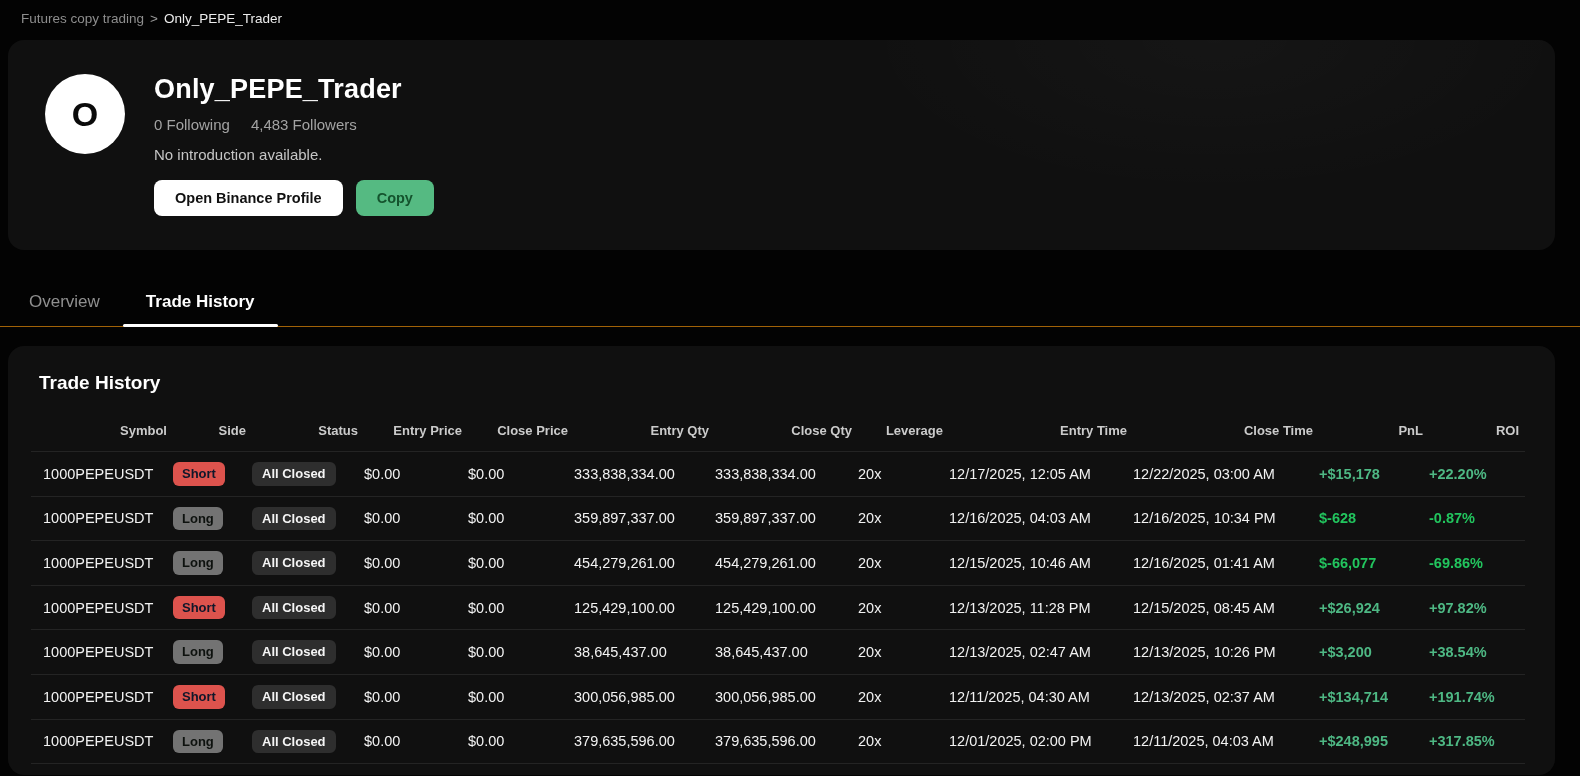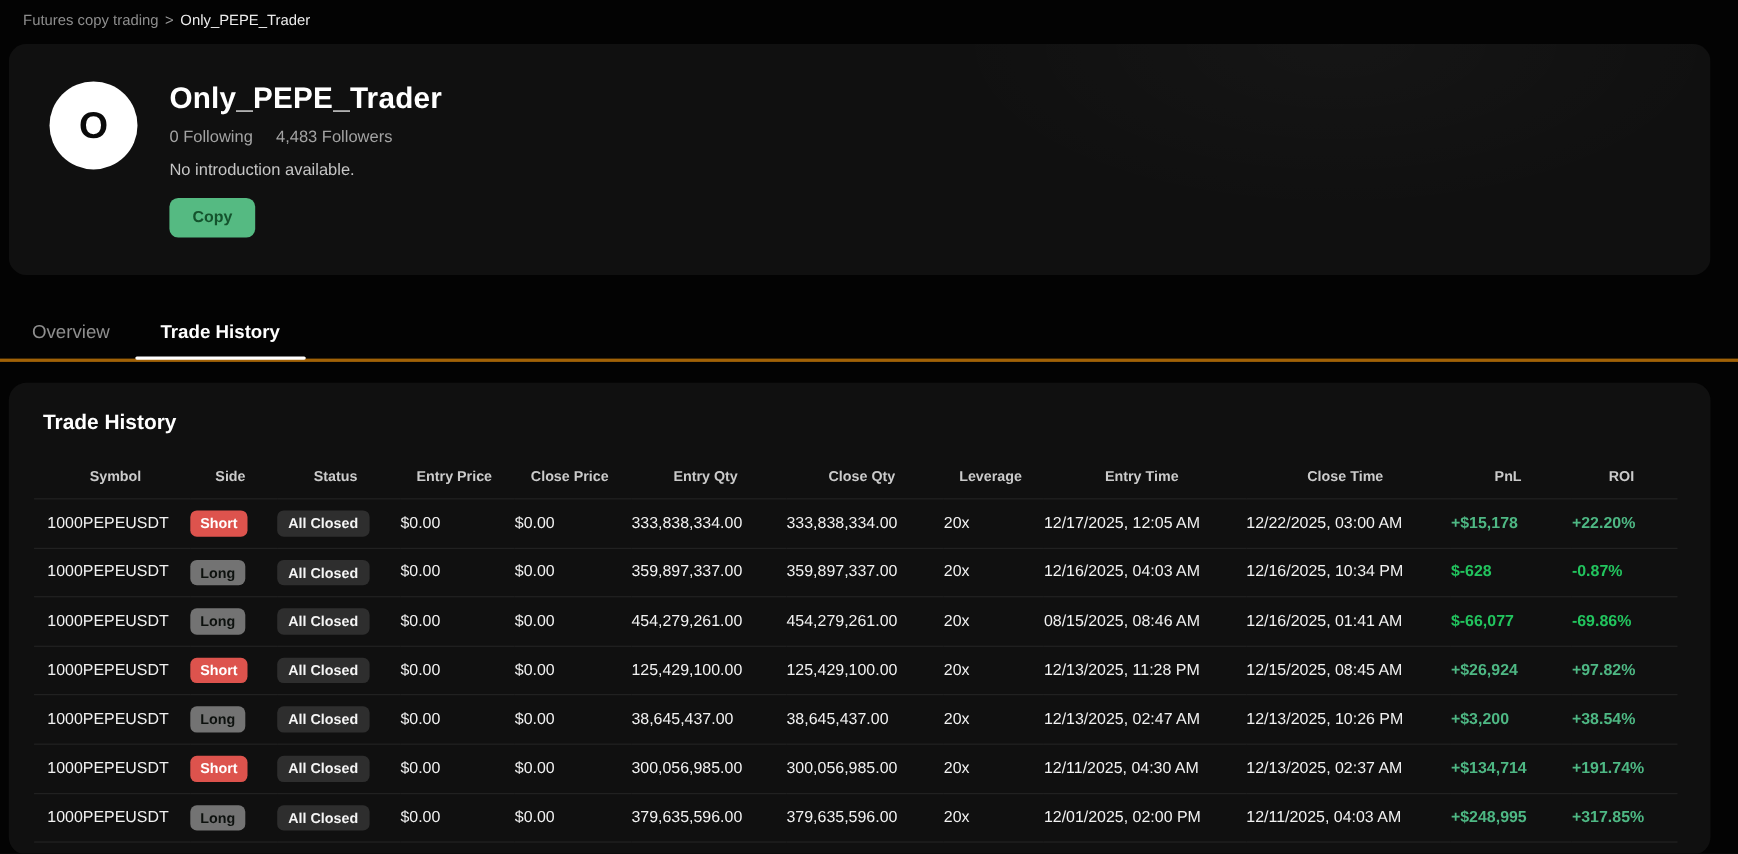--- a/index.html
+++ b/index.html
@@ -58,21 +58,21 @@
     cursor: pointer;
   }
   .btn-white { background: #ffffff; color: #111111; }
   .btn-green { background: #55ba82; color: #14532d; }
 
   
   .tabs {
     margin-top: 30px;
     padding-left: 6px;
     display: flex;
-    border-bottom: 3px solid #a16207;
+    border-bottom: 1px solid #a16207;
   }
   .tab {
     padding: 12px 23px 14px 23px;
     font-size: 17px;
     color: #8f8f8f;
     cursor: pointer;
     position: relative;
   }
   .tab.active { color: #ffffff; font-weight: 700; }
   .tab.active::after {
@@ -89,21 +89,21 @@
     margin: 19px 25px 0 8px;
     height: 429px;
     background: #101010;
     border-radius: 16px;
     padding: 26px 30px 0 23px;
   }
   .table-title { font-size: 19px; font-weight: 700; color: #ffffff; margin-left: 8px; }
 
   table { width: 100%; border-collapse: collapse; margin-top: 16px; table-layout: fixed; }
   thead th {
-    text-align: center;
+    text-align: right;
     font-size: 13px;
     font-weight: 700;
     color: #cbcbcb;
     padding: 13px 6px 13px 0;
     white-space: nowrap;
   }
   thead th:first-child, tbody td:first-child { padding-left: 12px; }
   tbody td {
     border-top: 1px solid #242424;
     padding: 10px 6px 10px 0;
@@ -115,21 +115,21 @@
 
   .badge {
     display: inline-block;
     padding: 4px 9px;
     border-radius: 6px;
     font-size: 13px;
     font-weight: 700;
     line-height: 1.2;
   }
   .badge-long { background: #737373; color: #0d110e; }
-  .badge-short { background: #dd534d; color: #ffffff; }
+  .badge-short { background: #dd534d; color: #0f172a; }
   .badge-status { background: #2e2e2e; color: #f5f5f5; padding: 4px 10px; }
 
   td.pnl, td.roi { font-weight: 700; }
   .pos { color: #4eb884; }
   .neg { color: #22c55e; }
 
   
   col.c-symbol { width: 142px; }
   col.c-side { width: 79px; }
   col.c-status { width: 112px; }
@@ -155,20 +155,21 @@
 <div class="profile-card">
   <div class="avatar">O</div>
   <div class="profile-info">
     <div class="profile-name">Only_PEPE_Trader</div>
     <div class="profile-stats">
       <span>0 Following</span>
       <span>4,483 Followers</span>
     </div>
     <div class="profile-intro">No introduction available.</div>
     <div class="profile-actions">
+      <button class="btn btn-white">Open Binance Profile</button>
       <button class="btn btn-green">Copy</button>
     </div>
   </div>
 </div>
 
 <div class="tabs">
     <div class="tab">Overview</div>
     <div class="tab active">Trade History</div>
   </div>
 
@@ -236,21 +237,21 @@
         </tr>
         <tr>
           <td>1000PEPEUSDT</td>
           <td><span class="badge badge-long">Long</span></td>
           <td><span class="badge badge-status">All Closed</span></td>
           <td>$0.00</td>
           <td>$0.00</td>
           <td>454,279,261.00</td>
           <td>454,279,261.00</td>
           <td>20x</td>
-          <td>08/15/2025, 08:46 AM</td>
+          <td>12/15/2025, 10:46 AM</td>
           <td>12/16/2025, 01:41 AM</td>
           <td class="pnl neg">$-66,077</td>
           <td class="roi neg">-69.86%</td>
         </tr>
         <tr>
           <td>1000PEPEUSDT</td>
           <td><span class="badge badge-short">Short</span></td>
           <td><span class="badge badge-status">All Closed</span></td>
           <td>$0.00</td>
           <td>$0.00</td>

